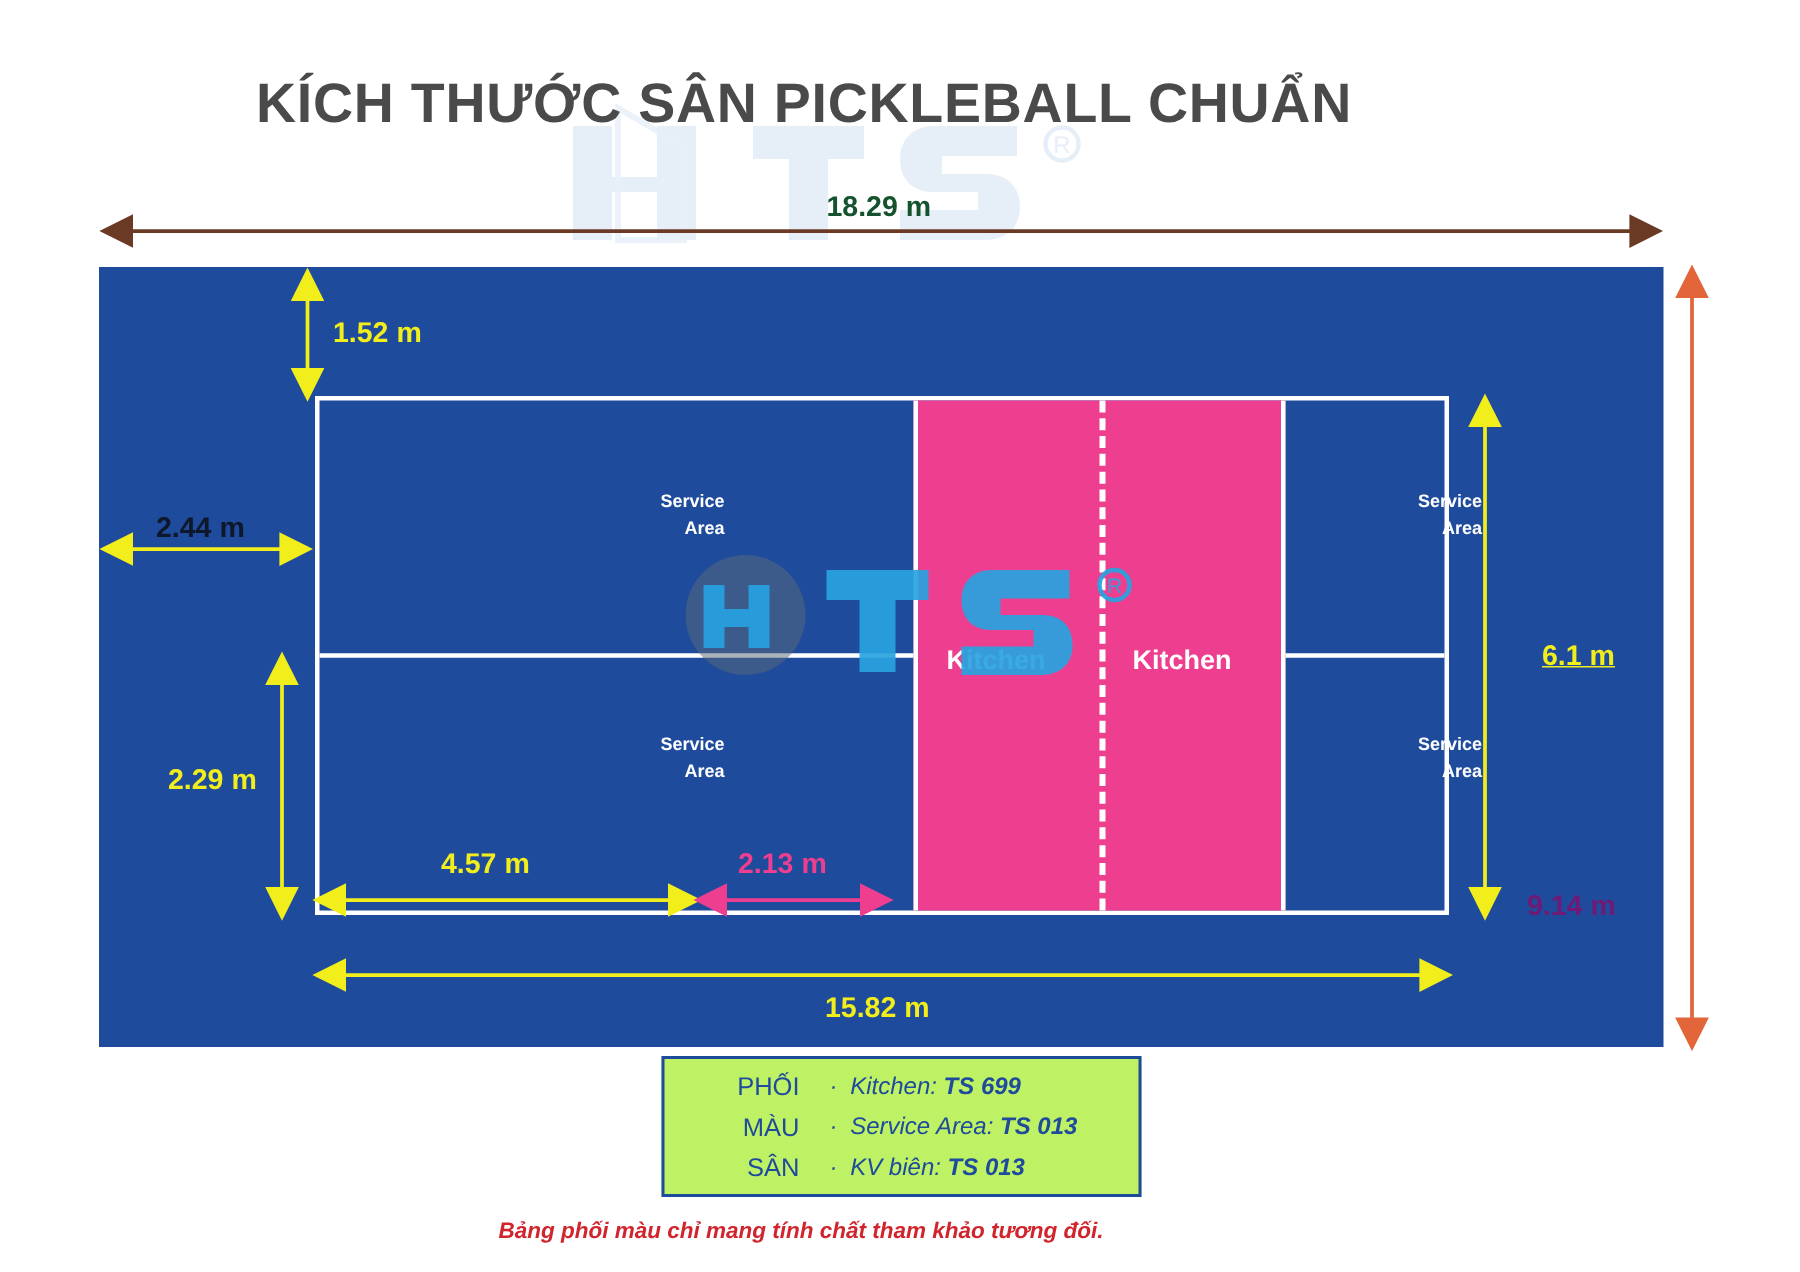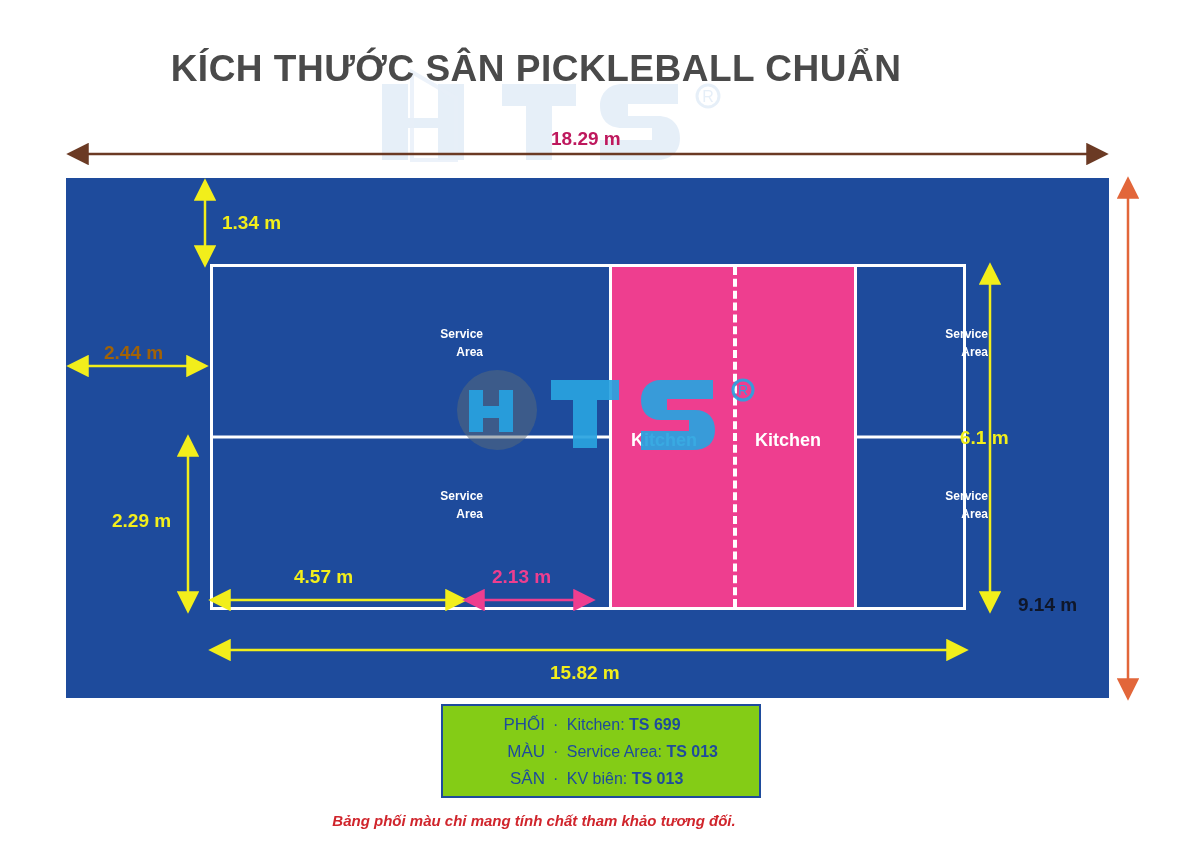--- a/index.html
+++ b/index.html
@@ -101,59 +101,60 @@
   }
 
   
   .dim {
     position: absolute;
     font-size: 19px;
     font-weight: bold;
     z-index: 7;
     white-space: nowrap;
   }
-  .dim-brown { color: #be185d; }
+  .dim-brown { color: #14532d; }
   .dim-yellow { color: #f2ee1b; }
   .dim-pink { color: #ee3e8f; }
-  .dim-orange { color: #0f172a; }
-  .dim-dark { color: #a16207; }
+  .dim-orange { color: #701a75; }
+  .dim-dark { color: #0f172a; }
 
   
   .arrows {
     position: absolute;
     left: 0; top: 0;
     width: 1200px; height: 848px;
     z-index: 5;
     pointer-events: none;
   }
 
   
   .legend {
     position: absolute;
     left: 441px; top: 704px;
     width: 320px; height: 94px;
     border: 2px solid #1e4b9c;
-    background: #84cc16;
+    background: #bef264;
     z-index: 7;
     display: flex;
     align-items: center;
-    padding: 6px 10px 6px 28px;
+    padding: 6px 10px 6px 16px;
   }
   .legend-left {
     color: #1e4b9c;
     font-size: 17px;
     text-align: right;
     line-height: 27px;
     width: 74px;
   }
   .legend-right {
     color: #1e4b9c;
     font-size: 16px;
     line-height: 27px;
-    margin-left: 8px;
+    margin-left: 20px;
+    font-style: italic;
   }
   .legend-right b { font-weight: bold; }
   .legend-row { white-space: nowrap; }
   .legend-dot { margin-right: 4px; }
 
   .footnote {
     position: absolute;
     left: 0; top: 812px;
     width: 1068px;
     text-align: center;
@@ -270,24 +271,24 @@
 
   <line x1="212" y1="600" x2="464" y2="600" stroke="#f2ee1b" stroke-width="2.5" marker-start="url(#ar-yel-s)" marker-end="url(#ar-yel)"></line>
 
   <line x1="466" y1="600" x2="592" y2="600" stroke="#ee3e8f" stroke-width="2.5" marker-start="url(#ar-pink-s)" marker-end="url(#ar-pink)"></line>
 
   <line x1="212" y1="650" x2="965" y2="650" stroke="#f2ee1b" stroke-width="2.5" marker-start="url(#ar-yel-s)" marker-end="url(#ar-yel)"></line>
 </svg>
 
 <div class="dim dim-brown" style="left:551px; top:128px;">18.29 m</div>
 <div class="dim dim-orange" style="left:1018px; top:594px;">9.14 m</div>
-<div class="dim dim-yellow" style="left:222px; top:212px;">1.34 m</div>
+<div class="dim dim-yellow" style="left:222px; top:212px;">1.52 m</div>
 <div class="dim dim-dark" style="left:104px; top:342px;">2.44 m</div>
 <div class="dim dim-yellow" style="left:112px; top:510px;">2.29 m</div>
-<div class="dim dim-yellow" style="left:960px; top:427px;">6.1 m</div>
+<div class="dim dim-yellow" style="left:1028px; top:427px;text-decoration:underline;">6.1 m</div>
 <div class="dim dim-yellow" style="left:294px; top:566px;">4.57 m</div>
 <div class="dim dim-pink" style="left:492px; top:566px;">2.13 m</div>
 <div class="dim dim-yellow" style="left:550px; top:662px;">15.82 m</div>
 
 <div class="legend">
   <div class="legend-left">
     <div>PHỐI</div>
     <div>MÀU</div>
     <div>SÂN</div>
   </div>

